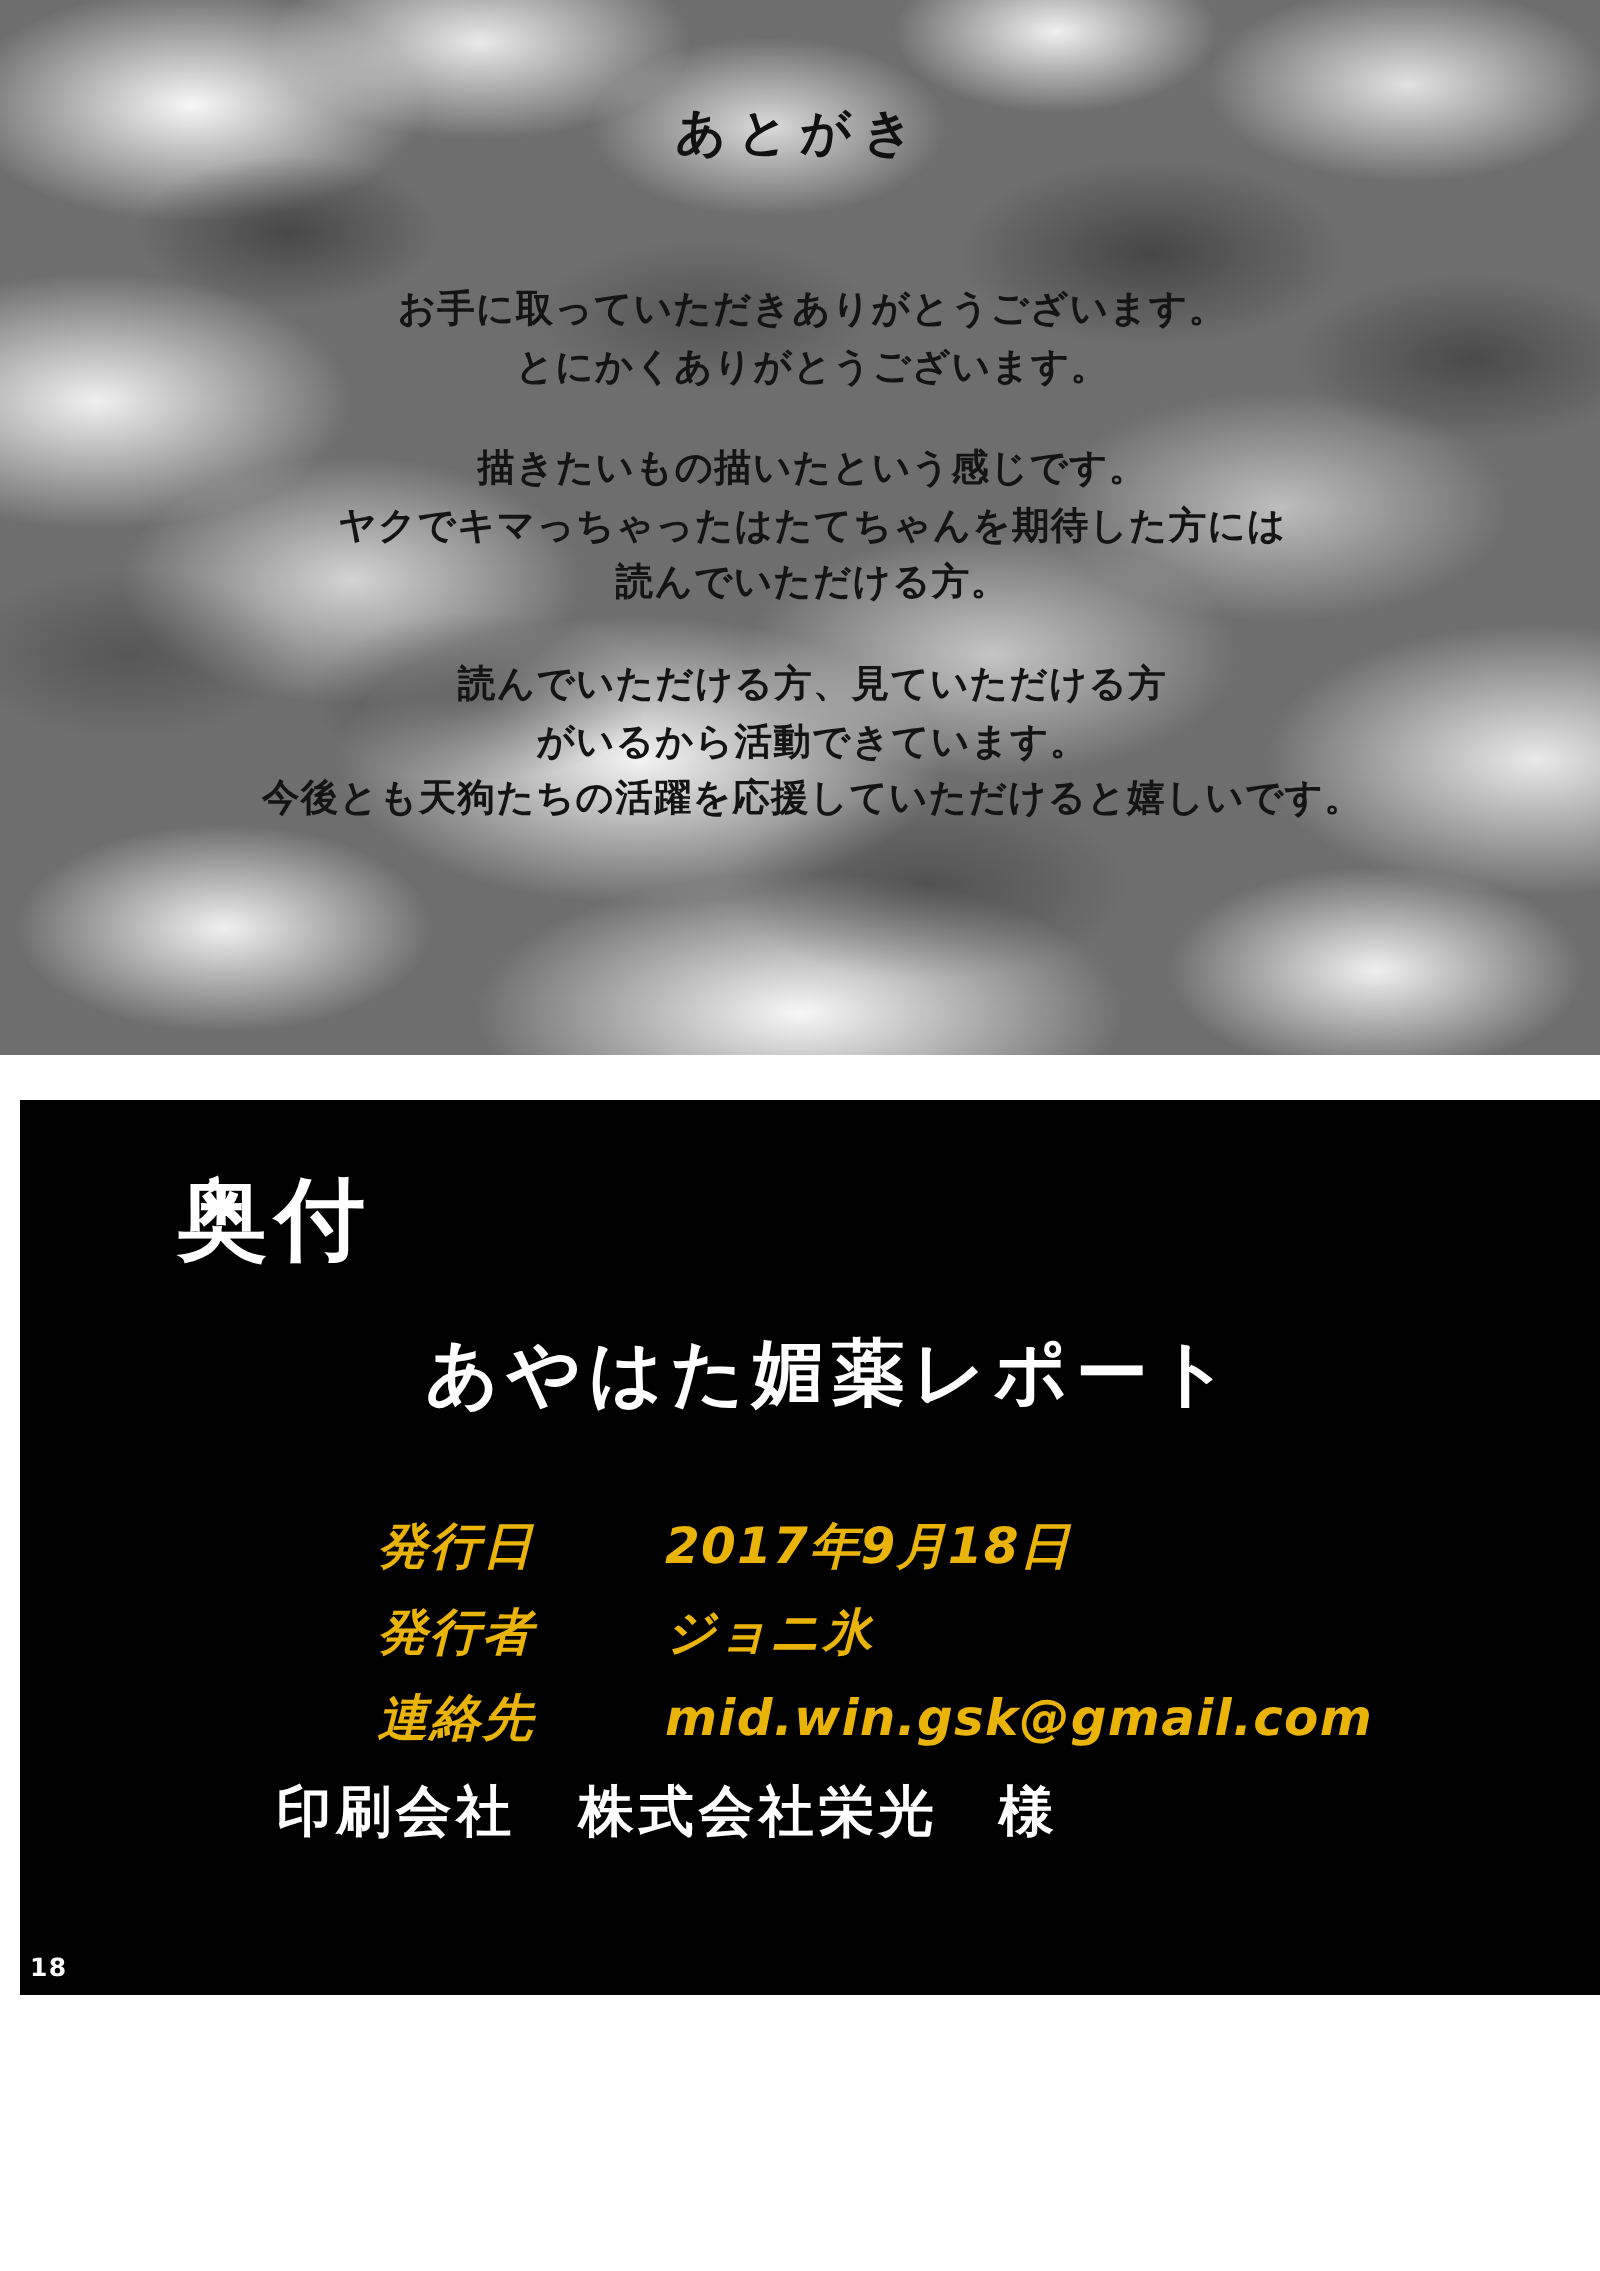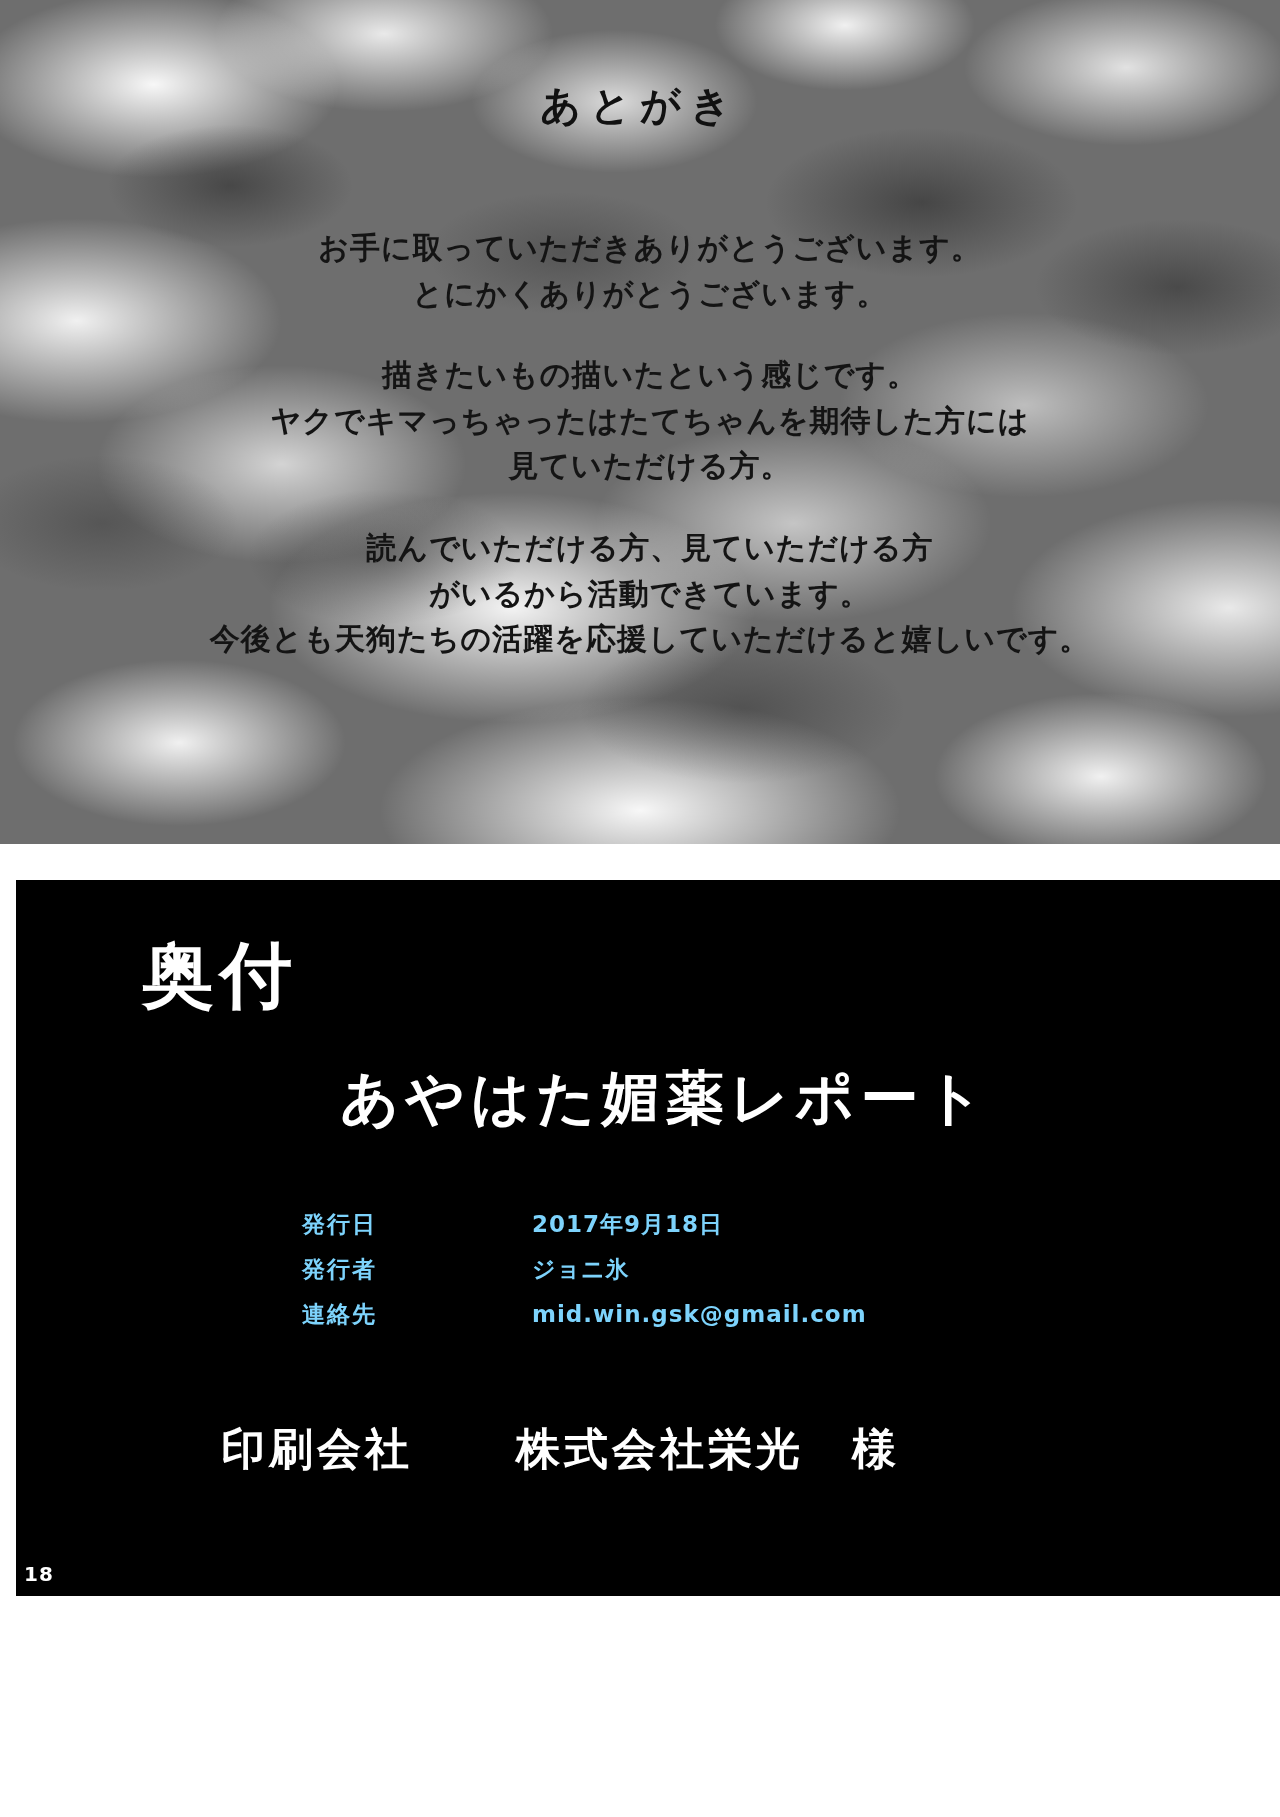--- a/index.html
+++ b/index.html
@@ -124,43 +124,44 @@
     margin-left: 18px;
   }
 
   .colophon-table {
     position: absolute;
     left: 286px;
     top: 322px;
     border-collapse: collapse;
   }
   .colophon-table td {
-    font-size: 23px;
-    font-weight: 700;
-    color: #7dd3fc;
+    font-size: 40px;
+    font-weight: 700;
+    color: #eab308;
     padding: 7px 0;
     vertical-align: baseline;
     letter-spacing: 2px;
+    font-style: italic;
   }
   .colophon-table td.label {
     width: 230px;
     white-space: nowrap;
   }
   .colophon-table td.value {
     white-space: nowrap;
     letter-spacing: 1px;
   }
 
   .printer-row {
     position: absolute;
     left: 205px;
     top: 540px;
     display: flex;
     align-items: baseline;
-    gap: 103px;
+    gap: 50px;
   }
   .printer-label, .printer-value {
     font-size: 44px;
     font-weight: 700;
     letter-spacing: 4px;
     color: #ffffff;
   }
   .printer-value .honorific { margin-left: 48px; }
 
   .page-number {
@@ -184,21 +185,21 @@
     <h1 class="afterword-title">あとがき</h1>
 
     <div class="afterword-body">
       <p class="para">
         <span class="line">お手に取っていただきありがとうございます。</span>
         <span class="line">とにかくありがとうございます。</span>
       </p>
       <p class="para">
         <span class="line">描きたいもの描いたという感じです。</span>
         <span class="line">ヤクでキマっちゃったはたてちゃんを期待した方には</span>
-        <span class="line">見ていただける方。</span>
+        <span class="line">読んでいただける方。</span>
       </p>
       <p class="para last">
         <span class="line">読んでいただける方、見ていただける方</span>
         <span class="line">がいるから活動できています。</span>
         <span class="line">今後とも天狗たちの活躍を応援していただけると嬉しいです。</span>
       </p>
     </div>
   </div>
 </section>
 

